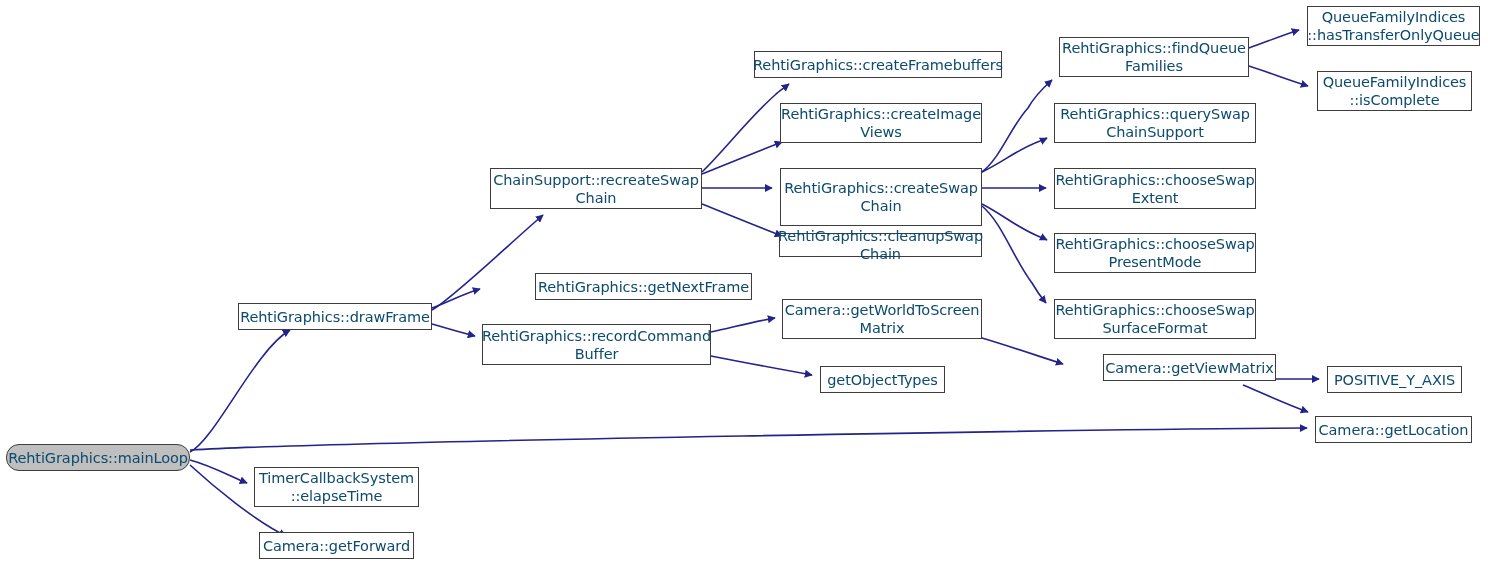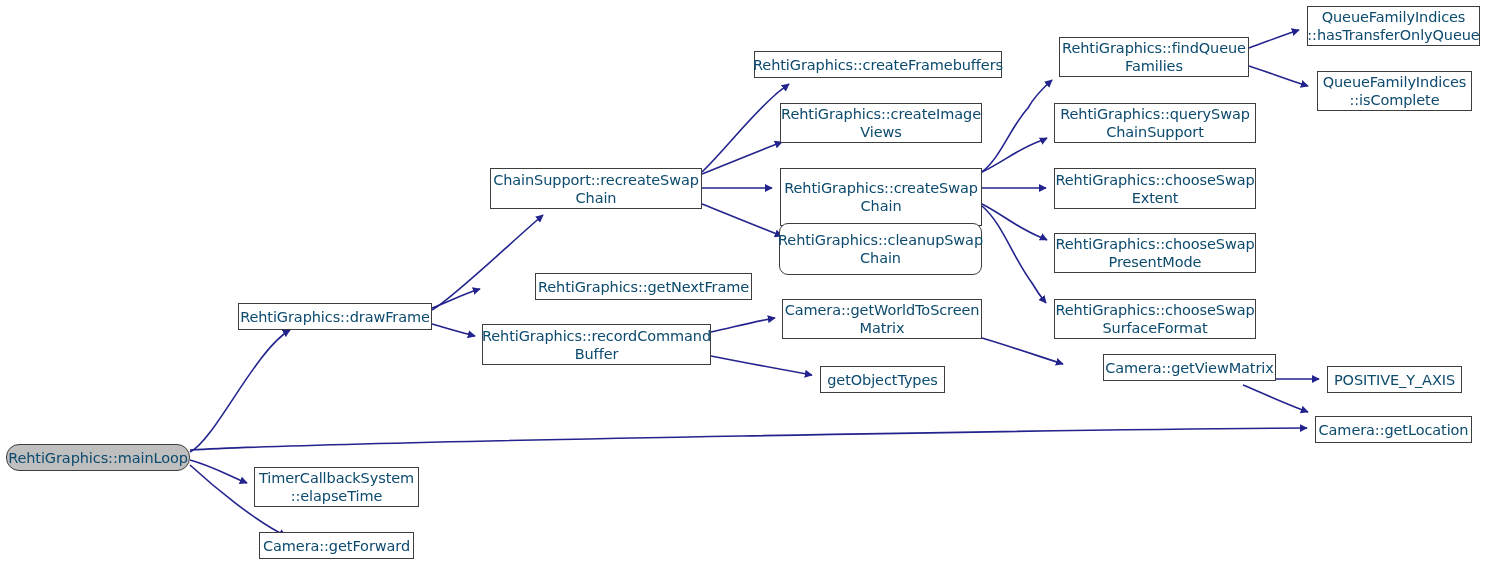--- a/index.html
+++ b/index.html
@@ -96,21 +96,21 @@
       <div class="node" style="left: 490px; top: 168px; width: 212px; height: 41px;"><span class="node-label">ChainSupport::recreateSwap
 Chain</span></div>
       <div class="node" style="left: 487px; top: 273px; width: 217px; height: 27px; margin-left: 48px;"><span class="node-label">RehtiGraphics::getNextFrame</span></div>
       <div class="node" style="left: 482px; top: 324px; width: 229px; height: 41px;"><span class="node-label">RehtiGraphics::recordCommand
 Buffer</span></div>
       <div class="node" style="left: 754px; top: 51px; width: 248px; height: 27px;"><span class="node-label">RehtiGraphics::createFramebuffers</span></div>
       <div class="node" style="left: 780px; top: 103px; width: 202px; height: 40px;"><span class="node-label">RehtiGraphics::createImage
 Views</span></div>
       <div class="node" style="left: 780px; top: 168px; width: 202px; height: 58px;"><span class="node-label">RehtiGraphics::createSwap
 Chain</span></div>
-      <div class="node" style="left: 779px; top: 223px; width: 203px; height: 52px; border-radius: 9px;"><span class="node-label">RehtiGraphics::cleanupSwap
+      <div class="node" style="left: 779px; top: 233px; width: 203px; height: 24px;"><span class="node-label">RehtiGraphics::cleanupSwap
 Chain</span></div>
       <div class="node" style="left: 782px; top: 299px; width: 200px; height: 40px;"><span class="node-label">Camera::getWorldToScreen
 Matrix</span></div>
       <div class="node" style="left: 820px; top: 366px; width: 125px; height: 27px;"><span class="node-label">getObjectTypes</span></div>
       <div class="node" style="left: 1059px; top: 37px; width: 190px; height: 40px;"><span class="node-label">RehtiGraphics::findQueue
 Families</span></div>
       <div class="node" style="left: 1054px; top: 103px; width: 202px; height: 40px;"><span class="node-label">RehtiGraphics::querySwap
 ChainSupport</span></div>
       <div class="node" style="left: 1054px; top: 168px; width: 202px; height: 41px;"><span class="node-label">RehtiGraphics::chooseSwap
 Extent</span></div>

